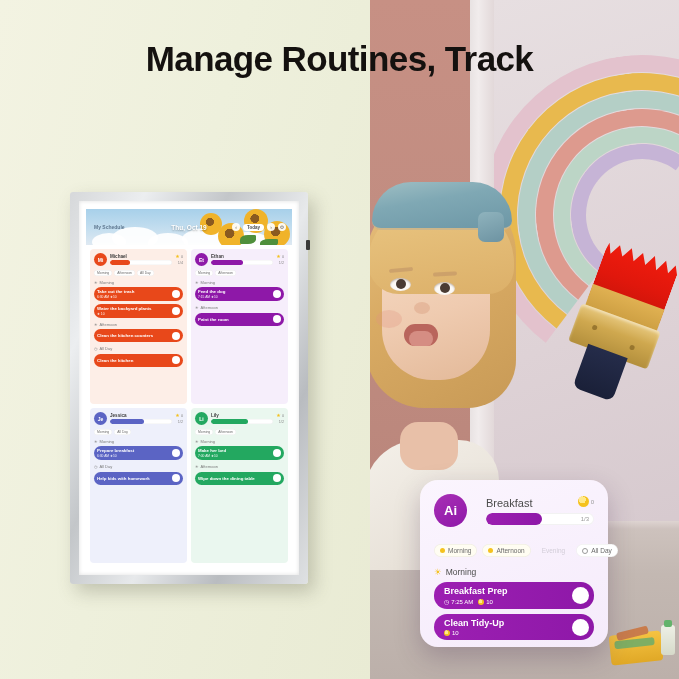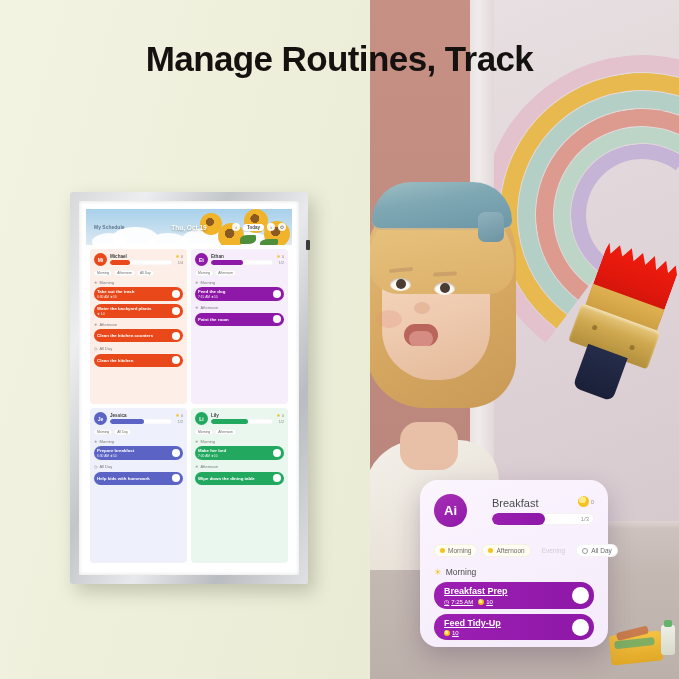--- a/index.html
+++ b/index.html
@@ -322,21 +322,21 @@
   
   .fcard {
     position: absolute; left: 420px; top: 480px; width: 188px; height: 167px;
     background: linear-gradient(160deg,#fbf5fe 0%, #f5ebfb 100%);
     border-radius: 18px;
     box-shadow: 0 10px 26px rgba(60,30,70,.25);
     padding: 14px 14px 10px;
     z-index: 25;
     display: flex; flex-direction: column;
   }
-  .fhead { display:flex; align-items:center; gap: 25px; }
+  .fhead { display:flex; align-items:center; gap: 19px; }
   .favatar {
     width: 33px; height: 33px; border-radius: 50%;
     background: linear-gradient(150deg,#a82fb5,#8e18a8);
     color: #fff; font-size: 13px; font-weight: 700;
     display: flex; align-items: center; justify-content: center;
     flex: 0 0 33px;
   }
   .fmeta { flex: 1; min-width: 0; }
   .fname { font-size: 11px; color: #4b4b4b; margin-bottom: 4px; }
   .fbar {
@@ -376,21 +376,21 @@
     width: 6px; height: 6px; border-radius: 50%;
     border: 1px solid #9a9a9a;
   }
   .fsect {
     font-size: 8.5px; color: #4d4d4d; margin: 10px 0 5px;
     display: flex; align-items: center; gap: 4px;
   }
   .ftask {
     background: linear-gradient(90deg,#9c1fb2,#8e18a8);
     border-radius: 13px; padding: 4px 5px 4px 10px; margin-bottom: 5px;
-    color: #fff; display: flex; align-items: center; justify-content: space-between; text-decoration: underline;
+    color: #fff; display: flex; align-items: center; justify-content: space-between;
   }
   .ftask .tt { font-size: 9px; font-weight: 700; }
   .ftask .ts { font-size: 6px; display: flex; align-items: center; gap: 5px; margin-top: 2px; }
   .ftask .ts span { display:flex; align-items:center; gap:2px; }
   .ftoggle { width: 17px; height: 17px; border-radius: 50%; background:#fff; flex:0 0 17px; }
   .pt-dot { width: 6px; height: 6px; border-radius: 50%;
             background: radial-gradient(circle at 40% 35%, #ffe98a 0 35%, #f5c21e 36% 100%); }
 </style>
 </head>
 <body>
@@ -724,21 +724,21 @@
               <i class="pt-dot" style="display:inline-block"></i> 
               <em style="font-style:normal">10</em>
             </span>
         </div>
       </div>
       <div class="ftoggle"></div>
     </div>
 
     <div class="ftask">
       <div>
-        <div class="tt">Feed Tidy-Up</div>
+        <div class="tt">Clean Tidy-Up</div>
         <div class="ts">
           <span>
               <i class="pt-dot" style="display:inline-block"></i> 
               <em style="font-style:normal">10</em>
             </span>
         </div>
       </div>
       <div class="ftoggle"></div>
     </div>
   </div>

